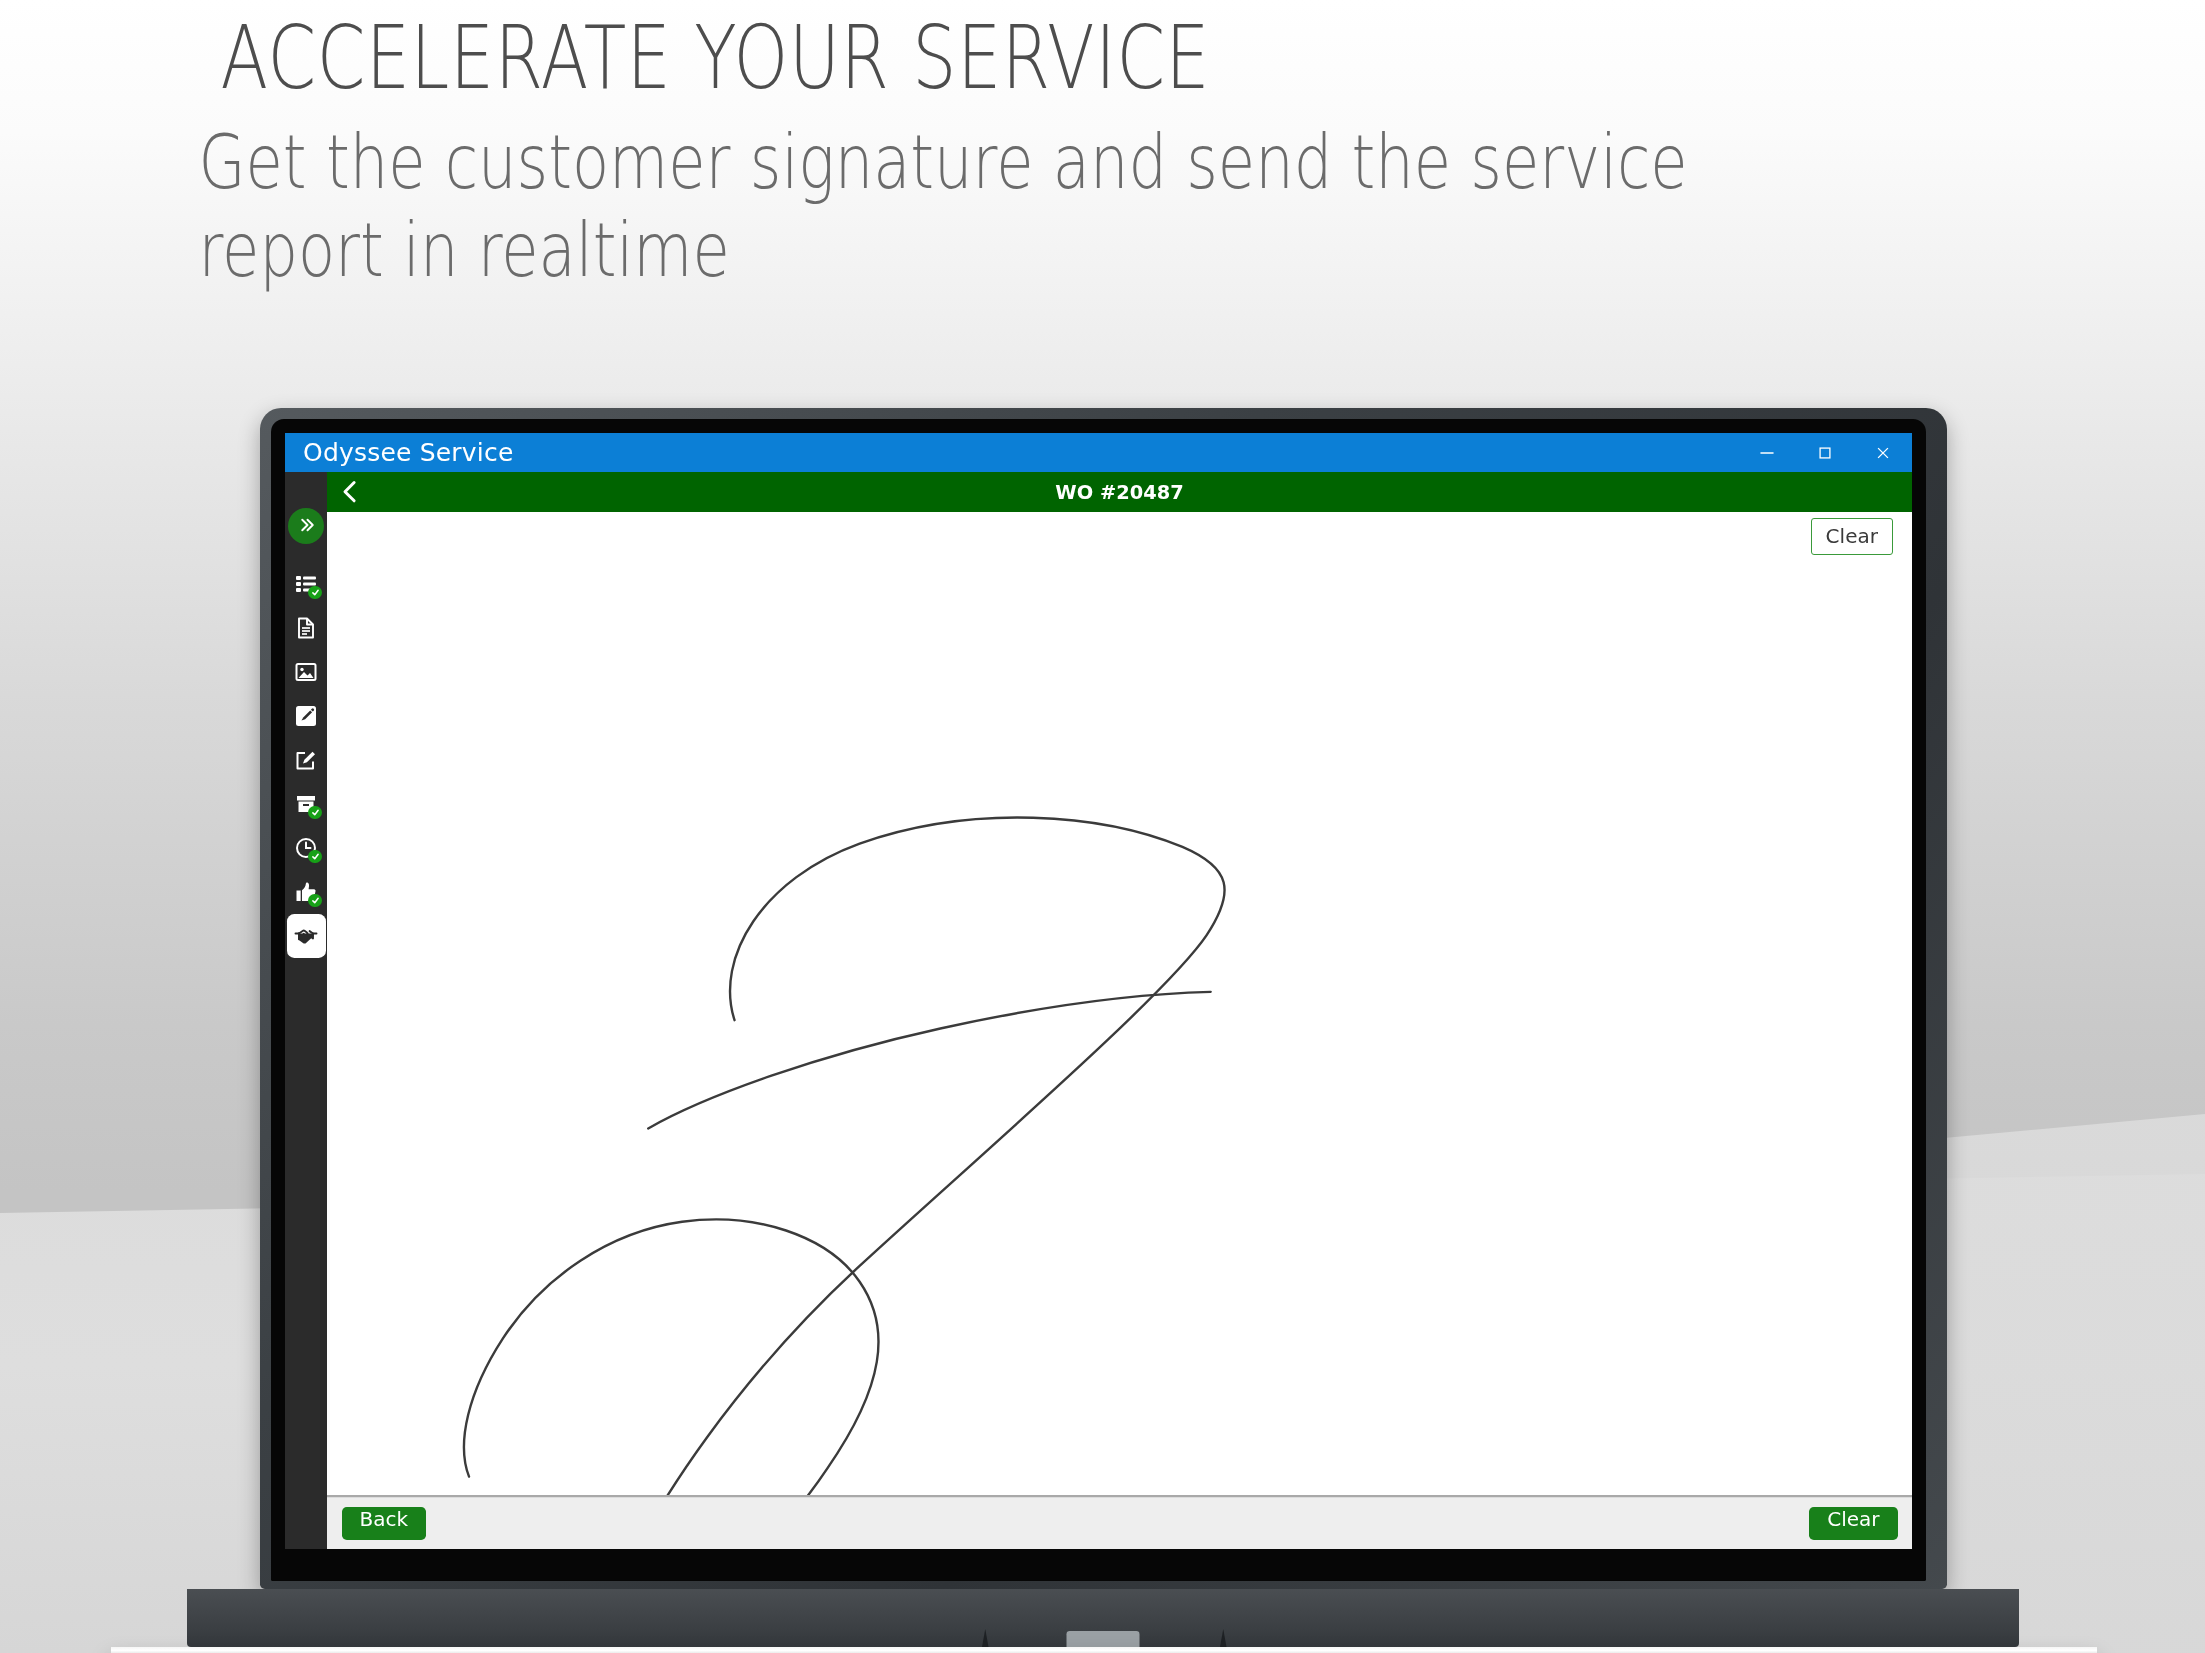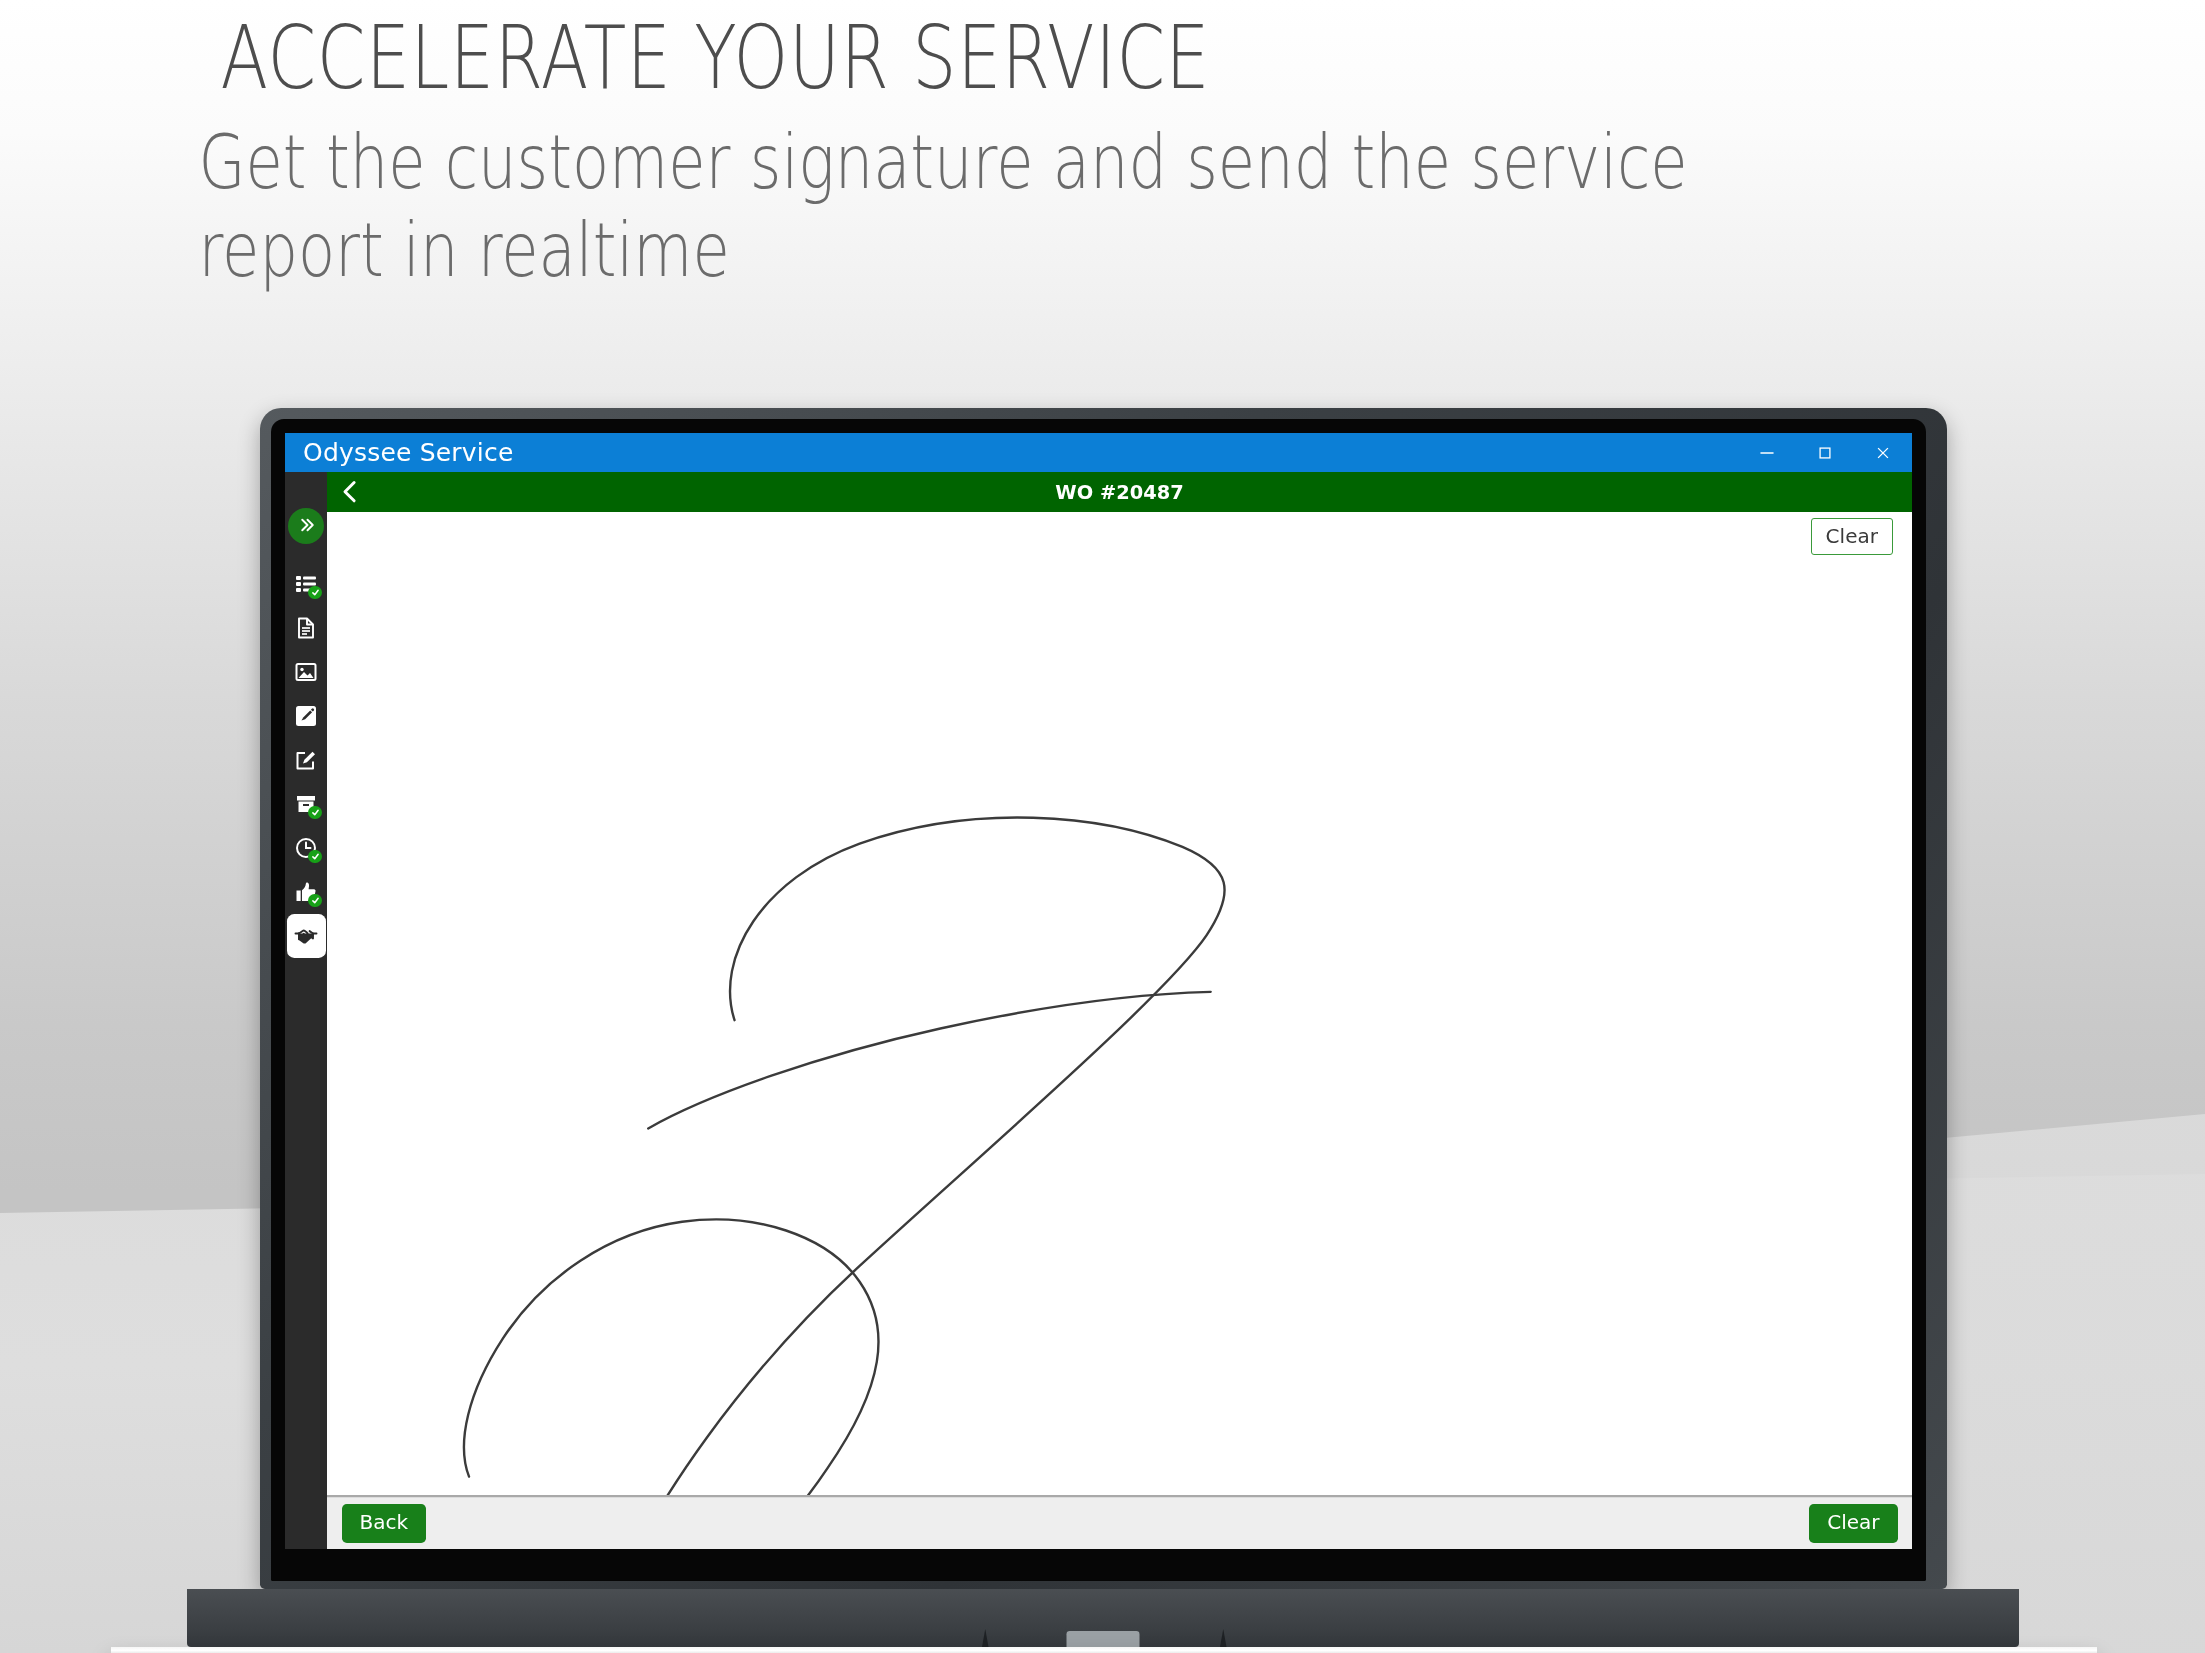--- a/index.html
+++ b/index.html
@@ -174,21 +174,21 @@
   }
   .sig-svg { position: absolute; inset: 0; width: 100%; height: 100%; }
 
   .footer {
     height: 52px; background: #eeeeee; flex-shrink: 0;
     display: flex; align-items: center; justify-content: space-between;
     padding: 0 14.5px; border-top: 0.8px solid #dcdcdc;
   }
   .btn-green {
     background: #18801a; color: #ffffff; border: none; border-radius: 4.8px;
-    font-size: 20px; padding: 6px 18px 9px 18px;
+    font-size: 20px; padding: 0 18px 9px 18px;
     font-family: "DejaVu Sans", sans-serif;
   }
 
   
   .deck {
     position: absolute; left: -73px; top: 1181px;
     width: 1832px; height: 58px;
     background: linear-gradient(180deg, #4a4e52 0%, #3e4246 55%, #34383c 100%);
     border-radius: 0 0 4px 4px;
   }

